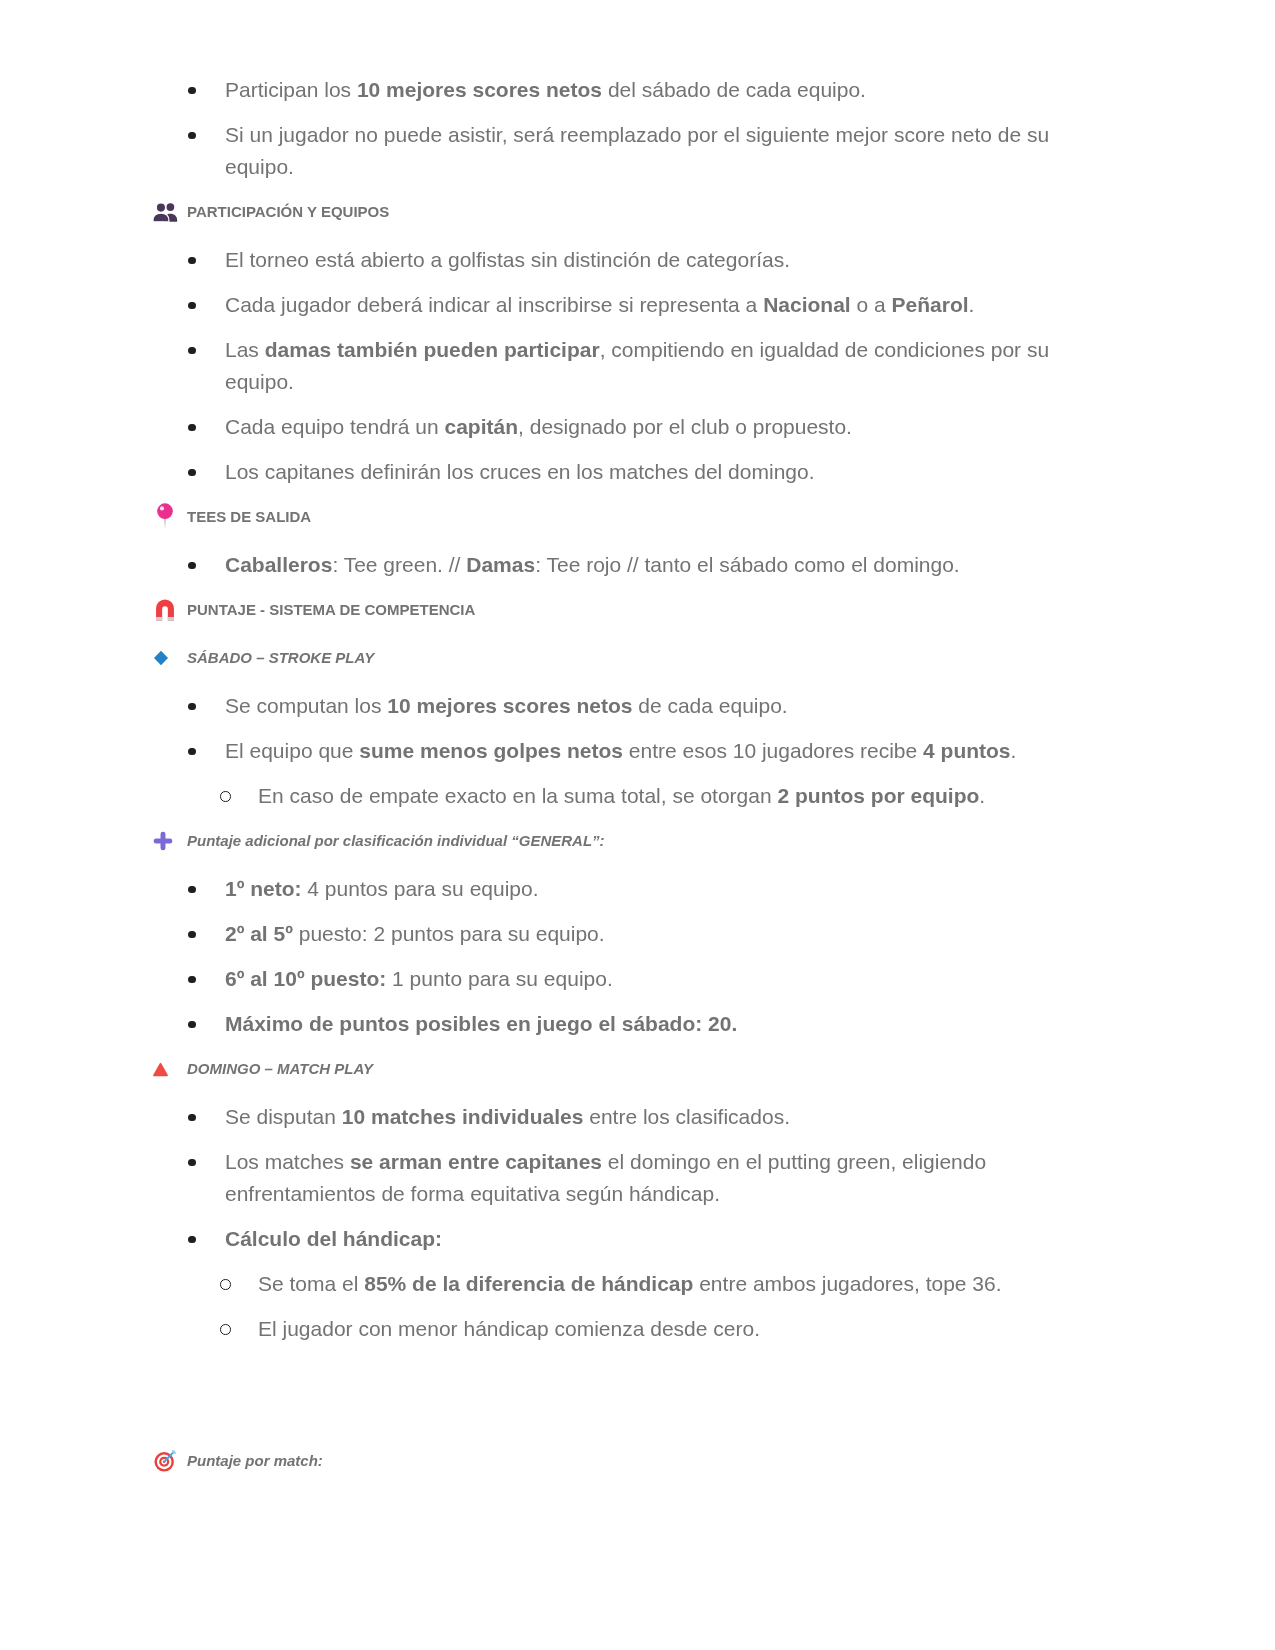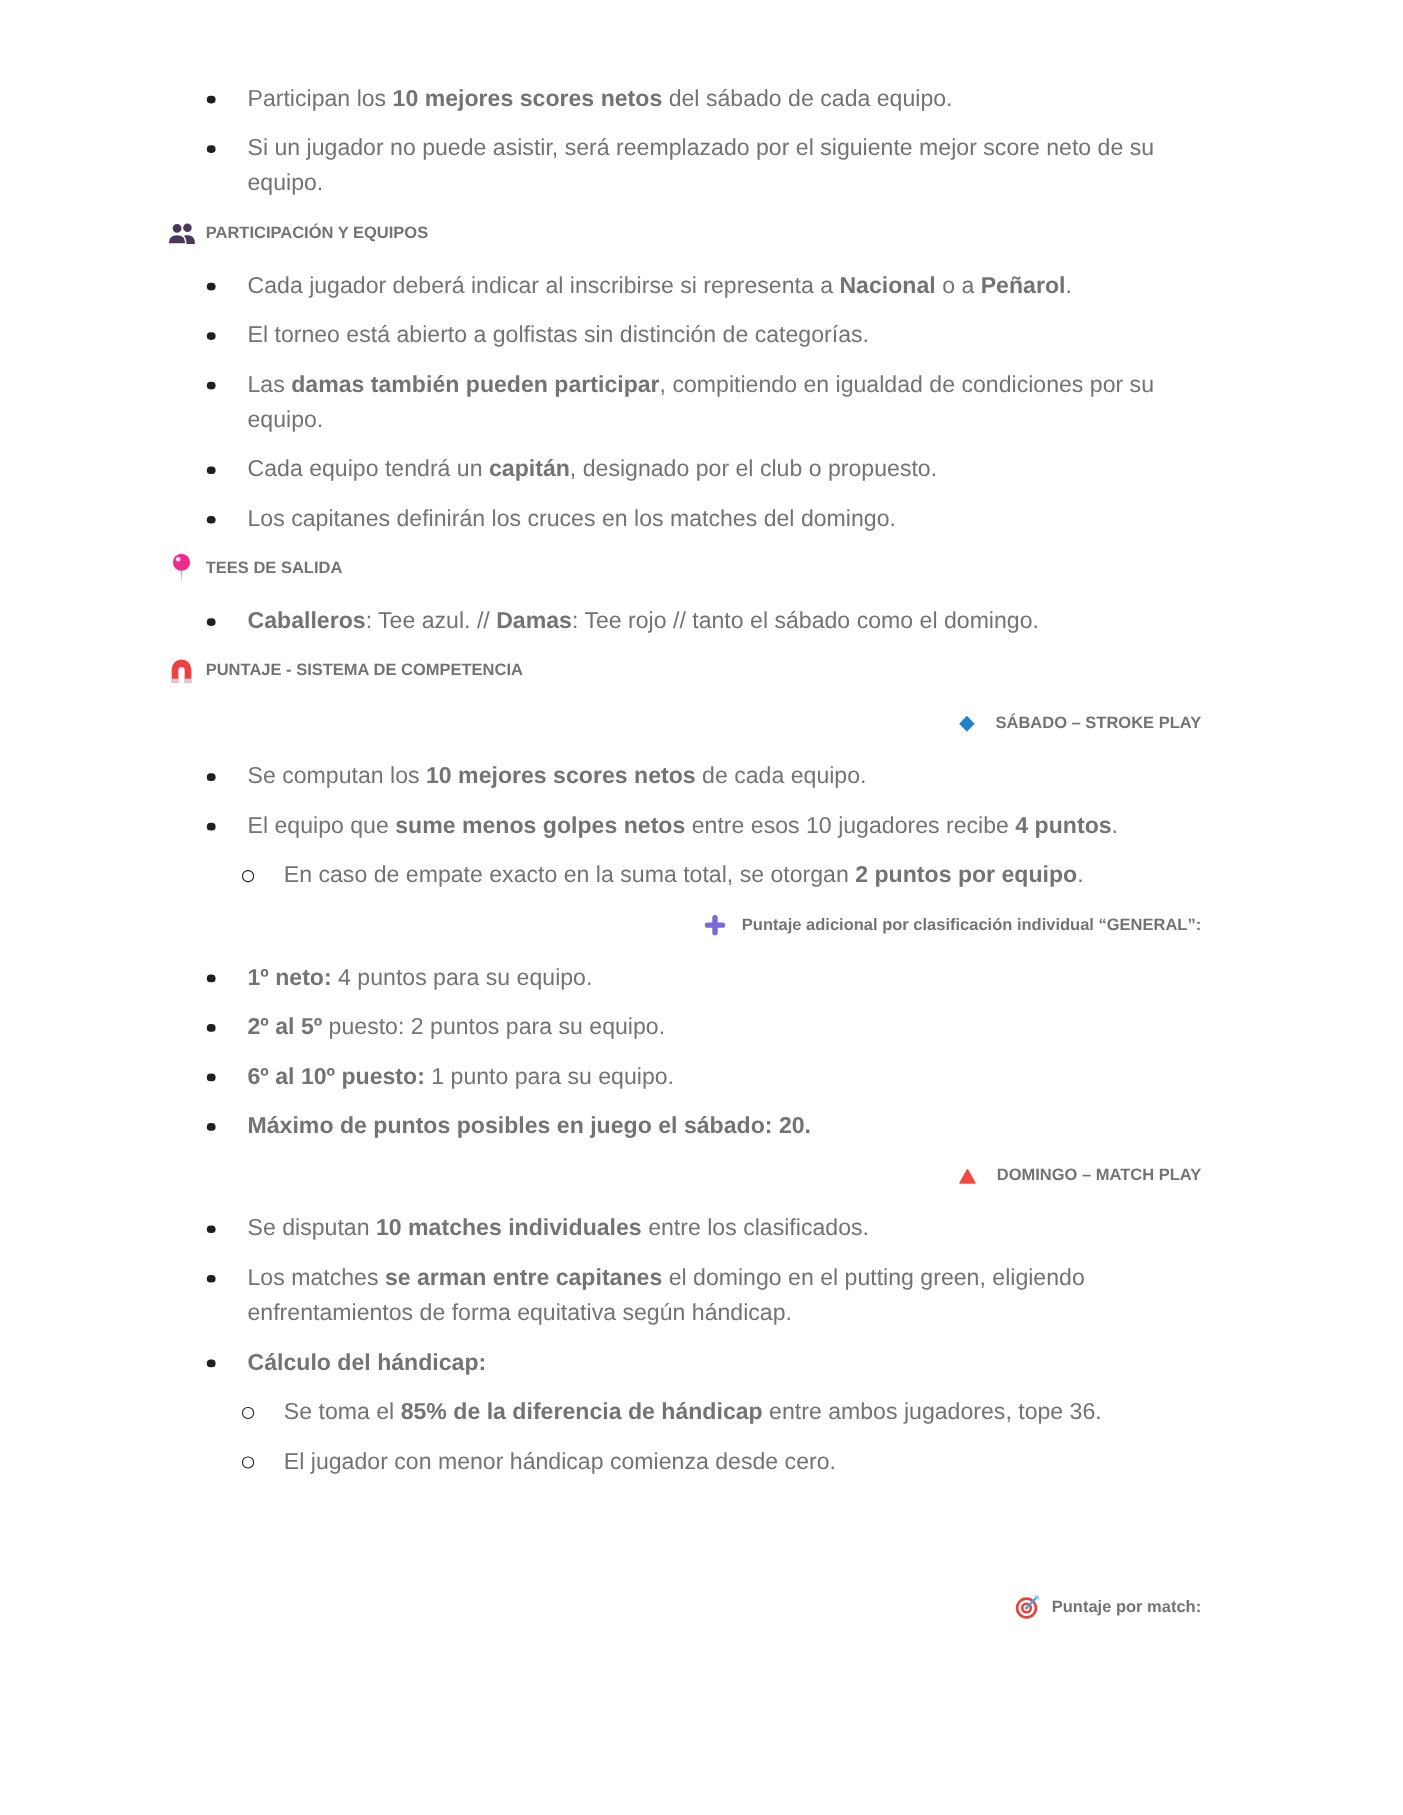--- a/index.html
+++ b/index.html
@@ -37,21 +37,21 @@
   }
   .btext{margin:0;max-width:850px;}
   .bullet.l2 .btext{max-width:830px;}
   .seg-b{font-weight:700;}
   
   .heading{
     display:flex;align-items:center;
     margin:8px 0 16px 0;
     font-size:15px;font-weight:700;line-height:32px;
   }
-  .heading.sub{justify-content:flex-end;}
+  .heading.sub{font-style:italic;}
   .heading.gap-before{margin-top:100px;}
   .icon{
     flex:0 0 35px;display:flex;align-items:center;
   }
   .icon svg{display:block;}
   .heading-text{white-space:pre-wrap;}
 </style>
 </head>
 <body>
 
@@ -79,27 +79,27 @@
               <path d="M1.2 27v-1.4c0-5.8 3.8-8.8 9.4-8.8s9.4 3 9.4 8.8V27z" stroke="#ffffff" stroke-width="1.4"></path>
             </g>
           </svg>
         </span>
         <span class="heading-text">PARTICIPACIÓN Y EQUIPOS</span>
       </div>
       <div class="bullet l1">
         <span class="marker-box">
           <span class="dot"></span>
         </span>
+        <p class="btext"><span class="seg">El torneo está abierto a golfistas sin distinción de categorías.</span></p>
+      </div>
+      <div class="bullet l1">
+        <span class="marker-box">
+          <span class="dot"></span>
+        </span>
         <p class="btext"><span class="seg">Cada jugador deberá indicar al inscribirse si representa a </span><span class="seg-b">Nacional</span><span class="seg"> o a </span><span class="seg-b">Peñarol</span><span class="seg">.</span></p>
-      </div>
-      <div class="bullet l1">
-        <span class="marker-box">
-          <span class="dot"></span>
-        </span>
-        <p class="btext"><span class="seg">El torneo está abierto a golfistas sin distinción de categorías.</span></p>
       </div>
       <div class="bullet l1">
         <span class="marker-box">
           <span class="dot"></span>
         </span>
         <p class="btext"><span class="seg">Las </span><span class="seg-b">damas también pueden participar</span><span class="seg">, compitiendo en igualdad de condiciones por su equipo.</span></p>
       </div>
       <div class="bullet l1">
         <span class="marker-box">
           <span class="dot"></span>
@@ -119,21 +119,21 @@
             <circle cx="16" cy="10.8" r="9.6" fill="#ec2e8e"></circle>
             <circle cx="12.3" cy="7.4" r="2.6" fill="#ffffff" opacity="0.85"></circle>
           </svg>
         </span>
         <span class="heading-text">TEES DE SALIDA</span>
       </div>
       <div class="bullet l1">
         <span class="marker-box">
           <span class="dot"></span>
         </span>
-        <p class="btext"><span class="seg-b">Caballeros</span><span class="seg">: Tee azul. //  </span><span class="seg-b">Damas</span><span class="seg">: Tee rojo // tanto el sábado como el domingo.</span></p>
+        <p class="btext"><span class="seg-b">Caballeros</span><span class="seg">: Tee green. //  </span><span class="seg-b">Damas</span><span class="seg">: Tee rojo // tanto el sábado como el domingo.</span></p>
       </div>
       <div class="heading">
         <span class="icon">
           <svg width="26" height="26" viewBox="0 0 32 32">
             <path d="M5 29 V14 A11 11 0 0 1 27 14 V29 H19.5 V15 A3.5 3.5 0 0 0 12.5 15 V29 Z" fill="#ee3f43"></path>
             <rect x="5" y="24.6" width="7.5" height="4.4" fill="#ccd2da"></rect>
             <rect x="19.5" y="24.6" width="7.5" height="4.4" fill="#ccd2da"></rect>
           </svg>
         </span>
         <span class="heading-text">PUNTAJE - SISTEMA DE COMPETENCIA</span>

